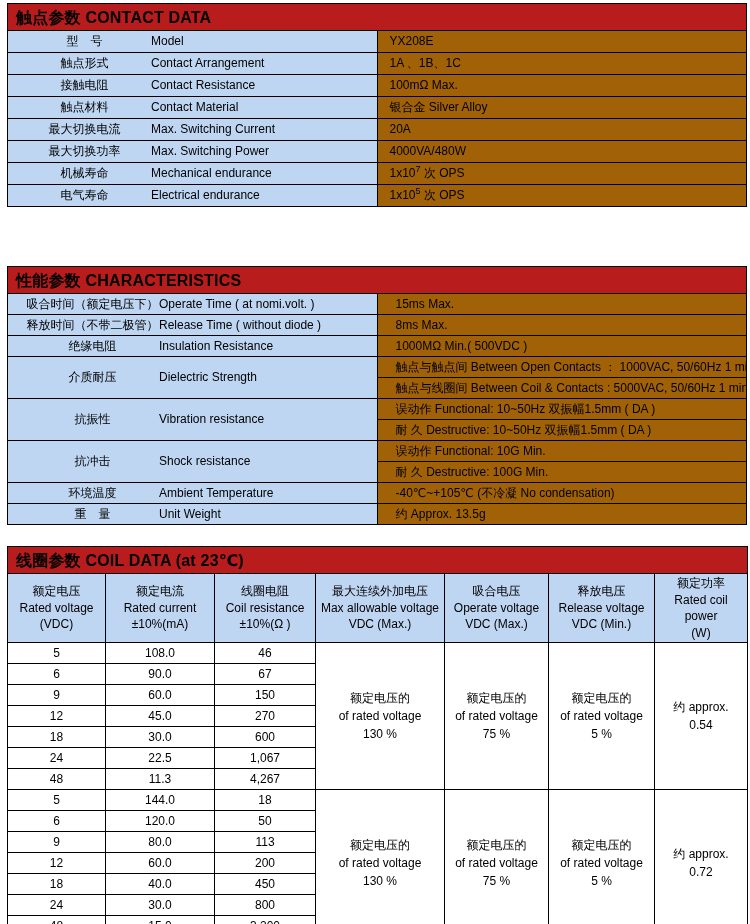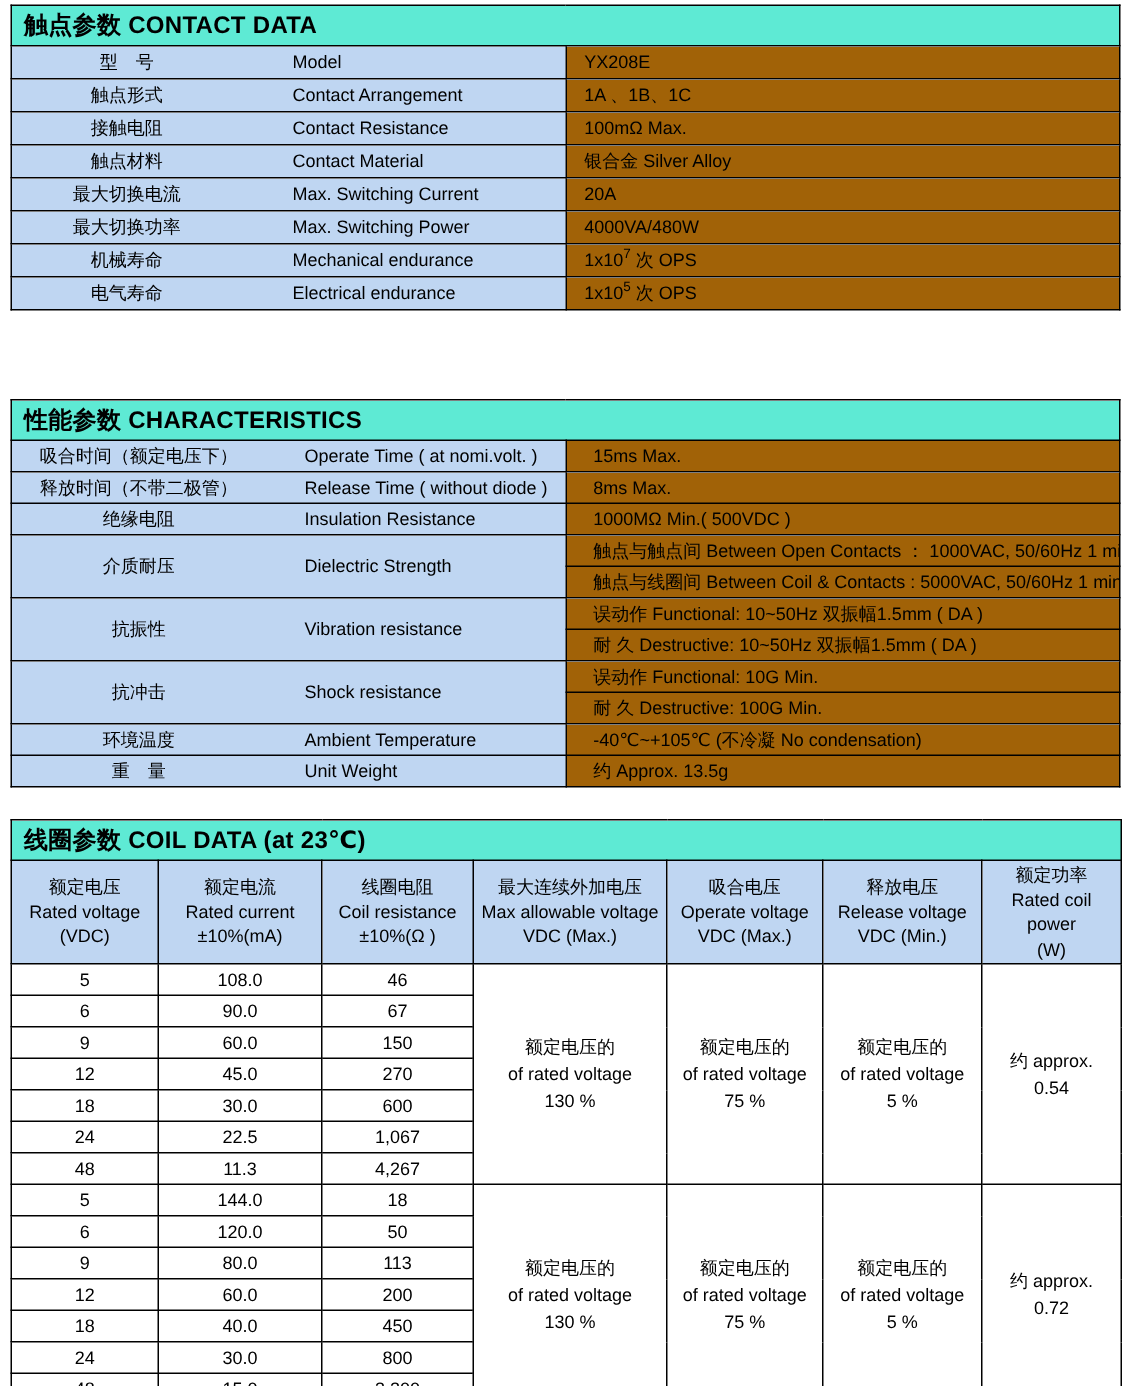--- a/index.html
+++ b/index.html
@@ -10,26 +10,26 @@
   }
   .section{position:absolute;left:7px;width:740px;}
   #sec-contact{top:3px;}
   #sec-char{top:266px;}
   #sec-coil{top:546px;}
 
   table{border-collapse:collapse;width:740px;table-layout:fixed;}
   td{border:1.5px solid #000;font-size:12px;line-height:1.25;overflow:hidden;}
 
   .title-cell{
-    background:#5eead4;font-weight:bold;font-size:16px;
+    background:#b91c1c;font-weight:bold;font-size:16px;
     height:25px;padding:1px 8px 0 8px;letter-spacing:.2px;
   }
   .label-cell{background:#bfd6f2;padding:0 4px 0 10px;white-space:nowrap;}
   .label-cn{display:inline-block;width:133px;vertical-align:middle;text-align:center;}
-  .label-en{display:inline-block;vertical-align:middle;margin-left:44px;}
+  .label-en{display:inline-block;vertical-align:middle;}
   .value-cell{background:#a16207;padding:0 6px 0 12px;white-space:nowrap;}
   #sec-contact td.data-row{height:21px;}
   #sec-char td.data-row{height:20px;padding-left:18px;}
   sup{font-size:9px;vertical-align:super;line-height:0;}
 
   
   .coil-head td{
     background:#bfd6f2;text-align:center;font-size:12px;line-height:16.5px;
     height:52px;padding:1px 2px;
   }

